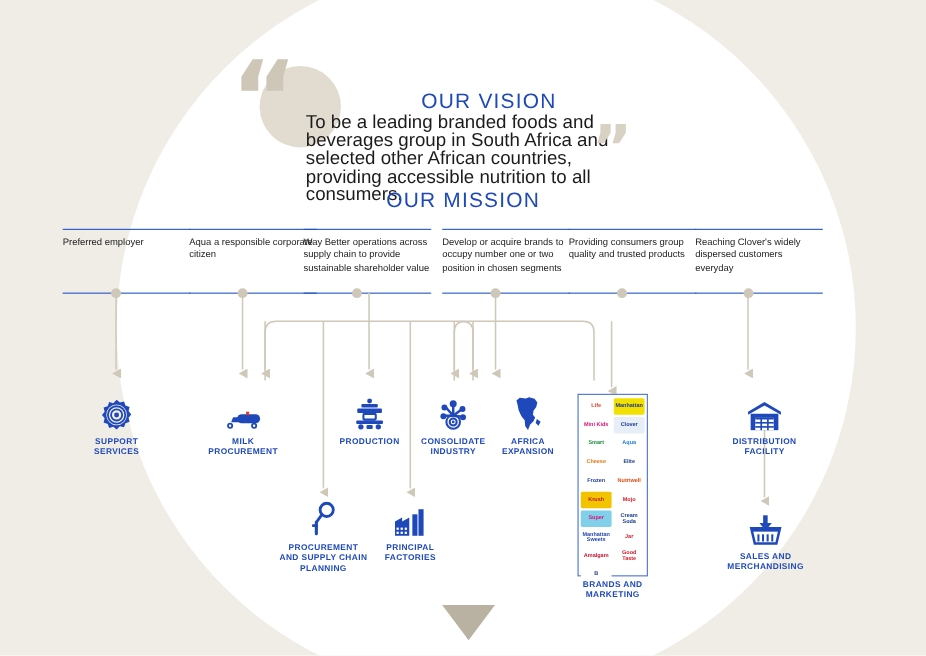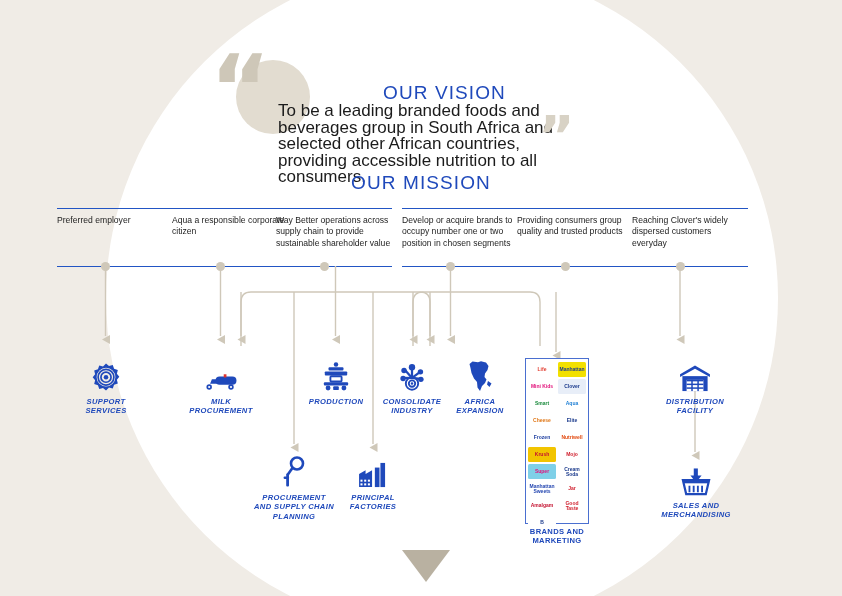--- a/index.html
+++ b/index.html
@@ -57,21 +57,21 @@
   }
   .node-dot{
     position:absolute;top:53.5px;left:44px;width:9px;height:9px;
     border-radius:50%;background:#cfc8b9;
   }
 
   
   #wires{position:absolute;left:0;top:0;width:842px;height:596px;}
 
   
-  .node{position:absolute;width:120px;text-align:center;font-style:italic;}
+  .node{position:absolute;width:120px;text-align:center;}
   .node .ic{height:40px;display:flex;align-items:flex-end;justify-content:center;}
   .node .cap{
     margin-top:5px;font-size:7.6px;line-height:9.4px;font-weight:700;
     letter-spacing:.35px;color:#1f49bb;
   }
 
   
   .brands-box{
     position:absolute;left:525px;top:358px;width:64px;height:166px;
     background:#ffffff;border:1px solid #4a6fd0;

